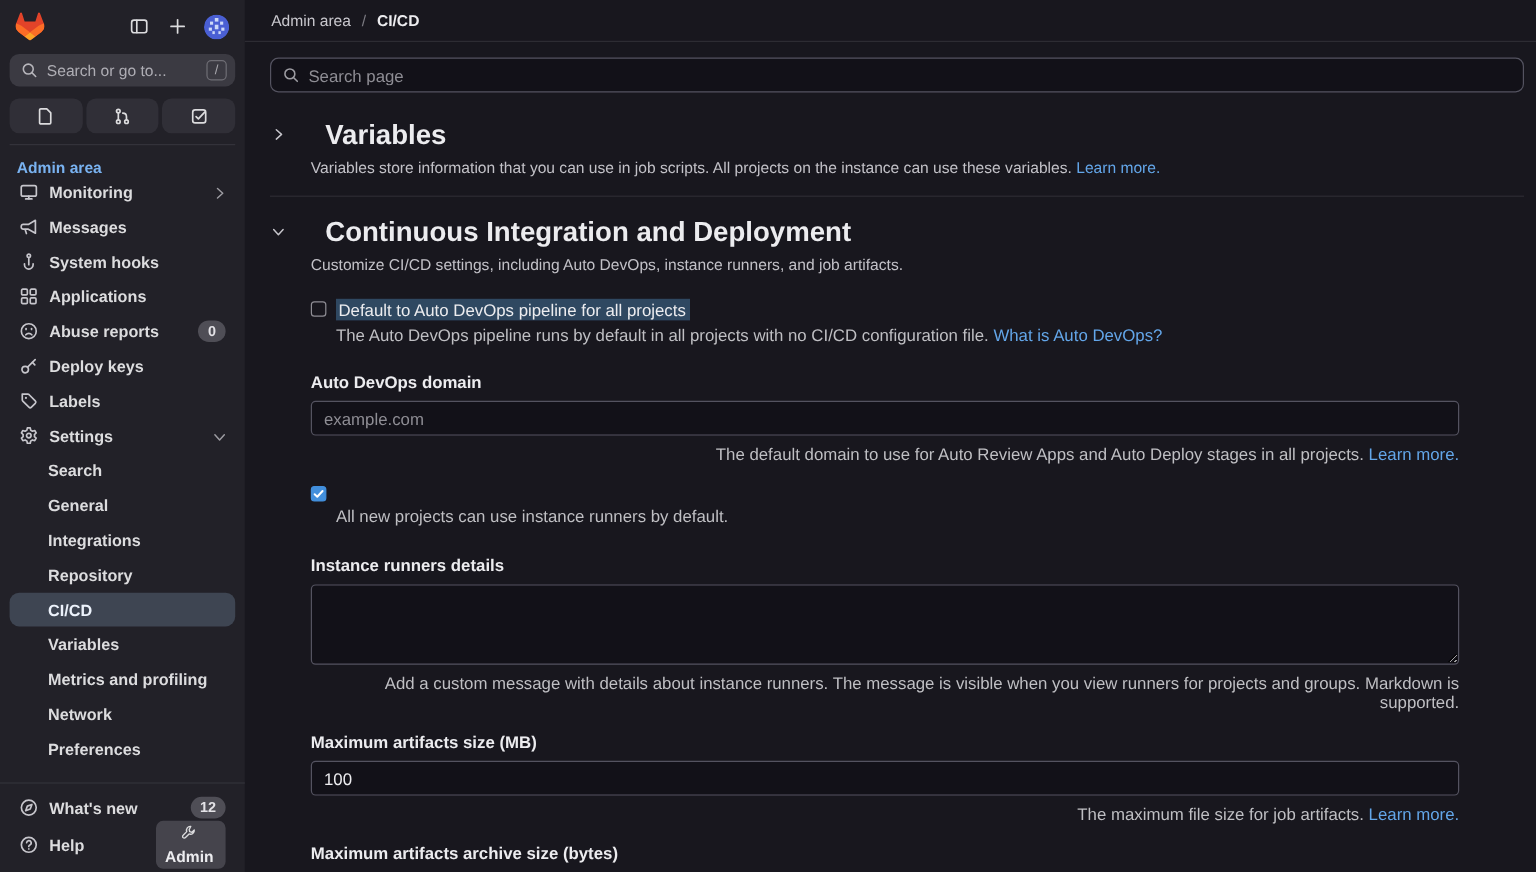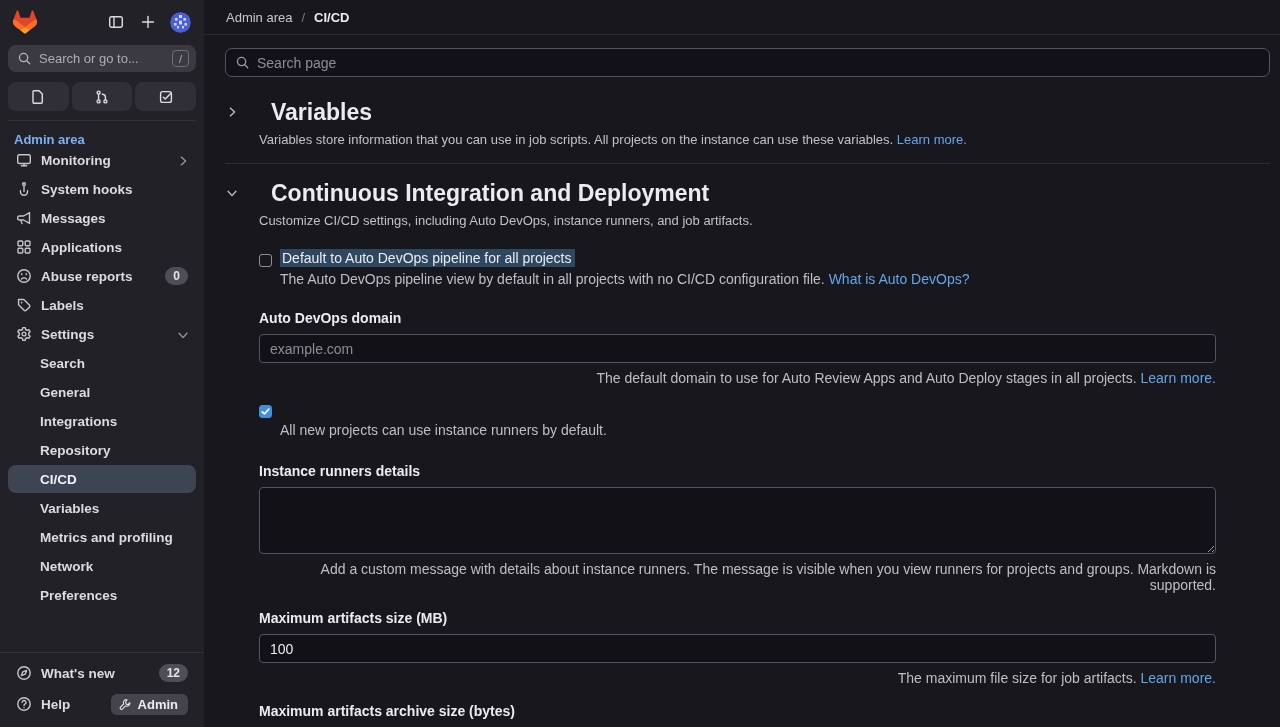--- a/index.html
+++ b/index.html
@@ -37,21 +37,21 @@
   .sb-item{display:flex;align-items:center;height:28px;margin-bottom:1px;border-radius:8px;padding:0 8px;cursor:pointer;}
   .sb-item.sub{padding-left:32px;}
   .sb-item.active{background:var(--active-bg);}
   .sb-item.active .sb-label{color:#ecf2fb;}
   .sb-ico{width:16px;height:16px;color:var(--icon);margin-right:9px;flex:none;}
   .sb-label{font-size:13.5px;font-weight:600;color:#dcdcde;white-space:nowrap;}
   .sb-trail{margin-left:auto;color:#9d9ca2;width:12px;height:12px;}
   .pill{margin-left:auto;background:var(--pill-bg);color:#e4e3e7;font-size:12px;font-weight:600;border-radius:10px;padding:1px 8px;line-height:16px;}
   .sb-footer{border-top:1px solid var(--sb-line);padding:5px 8px 7px;}
   .sb-footer .sb-item{height:30px;}
-  .admin-btn{margin-left:auto;display:flex;align-items:center;gap:6px;background:#45444c;border:none;border-radius:6px;color:#ececef;font-size:13px;font-weight:600;padding:3px 10px 3px 8px;cursor:pointer;font-family:inherit;}
+  .admin-btn{margin-left:auto;display:flex;align-items:center;gap:6px;background:#45444c;border:none;border-radius:6px;color:#ececef;font-size:13px;font-weight:600;padding:3px 10px 3px 8px;cursor:pointer;font-family:inherit;flex-direction:column;}
   .admin-btn .wico{width:13px;height:13px;color:#dcdcde;}
   
   .main{flex:1;display:flex;flex-direction:column;min-width:0;}
   .breadcrumb-bar{height:35px;flex:none;border-bottom:1px solid var(--line);display:flex;align-items:center;padding-left:22px;gap:9px;font-size:13px;}
   .bc-parent{color:#c8c7cd;cursor:pointer;}
   .bc-sep{color:#7c7b82;}
   .bc-current{color:var(--text);font-weight:700;}
   .content{flex:1;padding:13px 10px 0 21px;overflow:hidden;}
   .page-search{position:relative;}
   .page-search input{width:100%;height:29px;background:var(--input-bg);border:1px solid var(--input-border);border-radius:7px;color:var(--text);font-size:14px;font-family:inherit;padding:0 10px 0 31px;outline:none;}
@@ -59,21 +59,21 @@
   .page-search .sico{position:absolute;left:10px;top:7px;color:#9d9ca2;}
   .section-head{display:flex;align-items:center;gap:30px;}
   .section-head.first{margin-top:21px;}
   .section-head.second{margin-top:15px;}
   .chev-btn{width:16px;height:16px;color:#c6c5cb;flex:none;cursor:pointer;background:none;border:none;padding:0;}
   .section-title{font-size:23px;font-weight:700;color:var(--text);margin:0;line-height:28px;}
   .section-desc{margin:6px 0 0 34px;font-size:13px;color:#c2c1c7;}
   a.lnk{color:var(--link);text-decoration:none;cursor:pointer;}
   .hr{border:0;border-top:1px solid var(--line);margin:16px 0 0;}
   .form{margin:21px 0 0 34px;width:957px;}
-  .cb-row{display:flex;align-items:flex-end;}
+  .cb-row{display:flex;}
   .cb{width:13px;height:13px;border:1px solid #8f8e95;border-radius:3px;margin-top:2px;flex:none;background:transparent;color:#fff;cursor:pointer;display:flex;align-items:center;justify-content:center;}
   .cb svg{visibility:hidden;}
   .cb.checked{background:var(--blue);border-color:var(--blue);}
   .cb.checked svg{visibility:visible;}
   .cb-label{margin-left:8px;font-size:14px;color:var(--text);line-height:18px;cursor:pointer;}
   .cb-label .hl{background:var(--hl);padding:1px 3px 1px 2px;}
   .cb-help{margin:4px 0 0 21px;font-size:14px;color:var(--text-dim);}
   .group{margin-top:25px;}
   .group.tight{margin-top:17px;}
   .g-label{font-size:14px;font-weight:700;color:var(--text);margin-bottom:8px;}
@@ -178,35 +178,35 @@
         <span class="sb-label">Monitoring</span>
         <span class="sb-trail">
           <svg width="14" height="14" viewBox="0 0 16 16" fill="none" stroke="currentColor" stroke-width="1.4" stroke-linecap="round" stroke-linejoin="round">
             <polyline points="6,3.5 11,8 6,12.5"></polyline>
           </svg>
         </span>
       </div>
       <div class="sb-item">
         <span class="sb-ico">
           <svg width="16" height="16" viewBox="0 0 16 16" fill="none" stroke="currentColor" stroke-width="1.4" stroke-linecap="round" stroke-linejoin="round">
+            <path d="M13.5 2.6v10.8L7.6 10H3.3A1.6 1.6 0 0 1 1.7 8.4V7.6A1.6 1.6 0 0 1 3.3 6h4.3l5.9-3.4Z"></path>
+            <line x1="5" y1="10.4" x2="6" y2="13.6"></line>
+          </svg>
+        </span>
+        <span class="sb-label">Messages</span>
+      </div>
+      <div class="sb-item">
+        <span class="sb-ico">
+          <svg width="16" height="16" viewBox="0 0 16 16" fill="none" stroke="currentColor" stroke-width="1.4" stroke-linecap="round" stroke-linejoin="round">
             <circle cx="8" cy="3.1" r="1.4"></circle>
             <line x1="8" y1="4.6" x2="8" y2="10.6"></line>
             <path d="M11.6 9.8v.8a3.6 3.6 0 0 1-7.2 0v-.8"></path>
           </svg>
         </span>
         <span class="sb-label">System hooks</span>
-      </div>
-      <div class="sb-item">
-        <span class="sb-ico">
-          <svg width="16" height="16" viewBox="0 0 16 16" fill="none" stroke="currentColor" stroke-width="1.4" stroke-linecap="round" stroke-linejoin="round">
-            <path d="M13.5 2.6v10.8L7.6 10H3.3A1.6 1.6 0 0 1 1.7 8.4V7.6A1.6 1.6 0 0 1 3.3 6h4.3l5.9-3.4Z"></path>
-            <line x1="5" y1="10.4" x2="6" y2="13.6"></line>
-          </svg>
-        </span>
-        <span class="sb-label">Messages</span>
       </div>
       <div class="sb-item">
         <span class="sb-ico">
           <svg width="16" height="16" viewBox="0 0 16 16" fill="none" stroke="currentColor" stroke-width="1.4" stroke-linecap="round" stroke-linejoin="round">
             <rect x="2" y="2" width="4.8" height="4.8" rx="1"></rect>
             <rect x="9.2" y="2" width="4.8" height="4.8" rx="1"></rect>
             <rect x="2" y="9.2" width="4.8" height="4.8" rx="1"></rect>
             <rect x="9.2" y="9.2" width="4.8" height="4.8" rx="1"></rect>
           </svg>
         </span>
@@ -216,20 +216,30 @@
         <span class="sb-ico">
           <svg width="16" height="16" viewBox="0 0 16 16" fill="none" stroke="currentColor" stroke-width="1.4" stroke-linecap="round" stroke-linejoin="round">
             <circle cx="8" cy="8" r="6.2"></circle>
             <line x1="5.7" y1="5.8" x2="5.7" y2="6.6"></line>
             <line x1="10.3" y1="5.8" x2="10.3" y2="6.6"></line>
             <path d="M5.5 11a3.3 3.3 0 0 1 5 0"></path>
           </svg>
         </span>
         <span class="sb-label">Abuse reports</span>
         <span class="pill">0</span>
+      </div>
+      <div class="sb-item">
+        <span class="sb-ico">
+          <svg width="16" height="16" viewBox="0 0 16 16" fill="none" stroke="currentColor" stroke-width="1.4" stroke-linecap="round" stroke-linejoin="round">
+            <circle cx="5" cy="11" r="2.7"></circle>
+            <line x1="7" y1="9" x2="13.3" y2="2.7"></line>
+            <line x1="11" y1="5" x2="13" y2="7"></line>
+          </svg>
+        </span>
+        <span class="sb-label">Deploy keys</span>
       </div>
       <div class="sb-item">
         <span class="sb-ico">
           <svg width="16" height="16" viewBox="0 0 16 16" fill="none" stroke="currentColor" stroke-width="1.4" stroke-linecap="round" stroke-linejoin="round">
             <path d="M2.5 2.5h4.7c.4 0 .8.16 1.1.44l5.1 5.1a1.5 1.5 0 0 1 0 2.1l-3.2 3.2a1.5 1.5 0 0 1-2.1 0l-5.1-5.1a1.5 1.5 0 0 1-.44-1.1V2.5Z"></path>
             <circle cx="5.6" cy="5.6" r="0.9" fill="currentColor" stroke="none"></circle>
           </svg>
         </span>
         <span class="sb-label">Labels</span>
       </div>
@@ -358,21 +368,21 @@
         <div>
           <div class="cb-row">
             <span class="cb">
               <svg width="11" height="11" viewBox="0 0 16 16" fill="none" stroke="#fff" stroke-width="2.4" stroke-linecap="round" stroke-linejoin="round">
                   <polyline points="3.2,8.6 6.4,11.6 12.8,4.6"></polyline>
                 </svg>
             </span>
             <label class="cb-label"><span class="hl">Default to Auto DevOps pipeline for all projects</span></label>
           </div>
           <div class="cb-help">
-            <span>The Auto DevOps pipeline view by default in all projects with no CI/CD configuration file.</span>
+            <span>The Auto DevOps pipeline runs by default in all projects with no CI/CD configuration file.</span>
             <a class="lnk">What is Auto DevOps?</a>
           </div>
         </div>
 
         <div class="group" style="margin-top:23px;">
           <div class="g-label">Auto DevOps domain</div>
           <input class="text-input" type="text" placeholder="example.com" style="">
           <div class="g-help">
             <span>The default domain to use for Auto Review Apps and Auto Deploy stages in all projects.</span>
             <a class="lnk">Learn more.</a>

